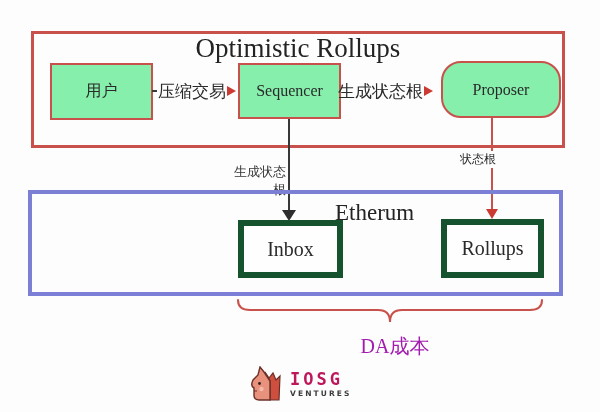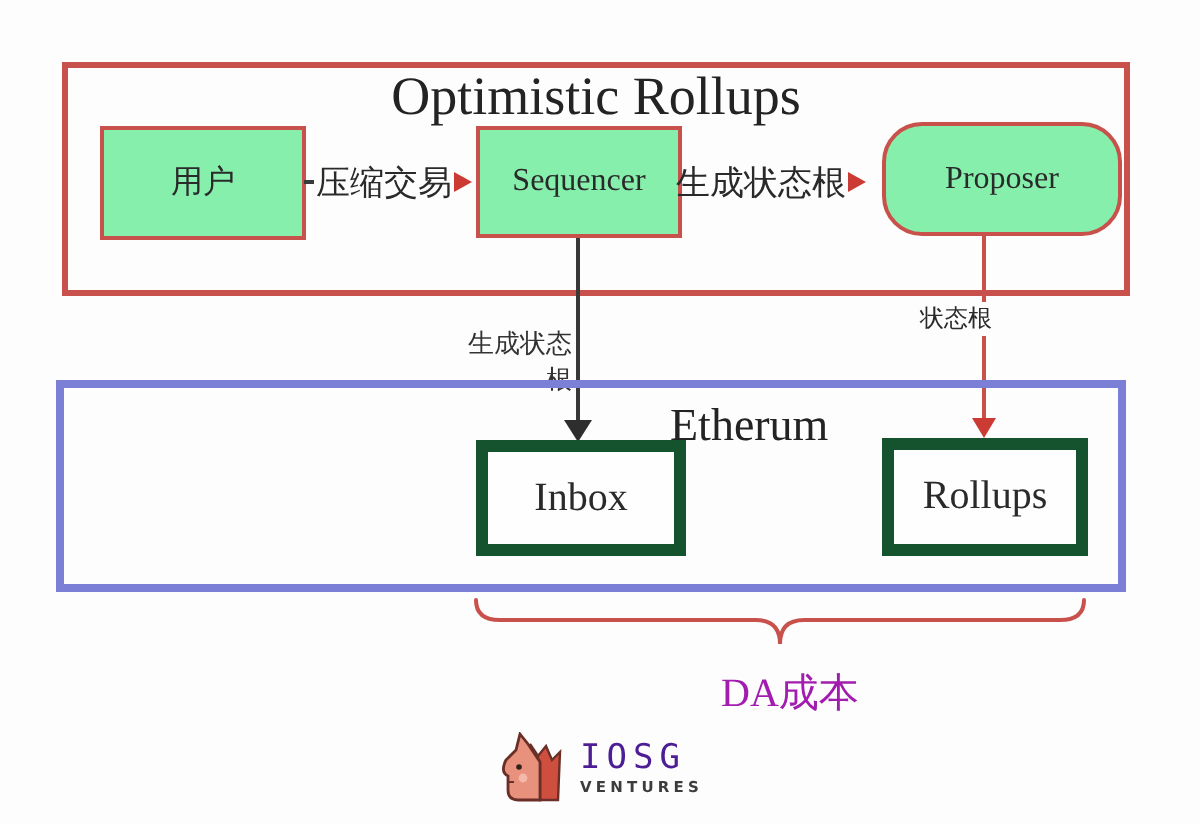--- a/index.html
+++ b/index.html
@@ -108,22 +108,22 @@
   }
 
   
   .logo {
     left: 247px; top: 366px;
     display: flex; align-items: center; gap: 5px;
   }
   .logo-text { display: flex; flex-direction: column; line-height: 1; }
   .logo-name {
     font-family: "DejaVu Sans Mono", monospace;
-    font-weight: normal; font-size: 17px; letter-spacing: 3px;
-    color: #4c1d95;
+    font-weight: bold; font-size: 17px; letter-spacing: 3px;
+    color: #be185d;
   }
   .logo-sub {
     font-family: "DejaVu Sans", "Liberation Sans", sans-serif;
     font-weight: bold; font-size: 7.5px; letter-spacing: 2.1px;
     color: #3c3c3c; margin-top: 2px;
   }
 </style>
 </head>
 <body>
 

